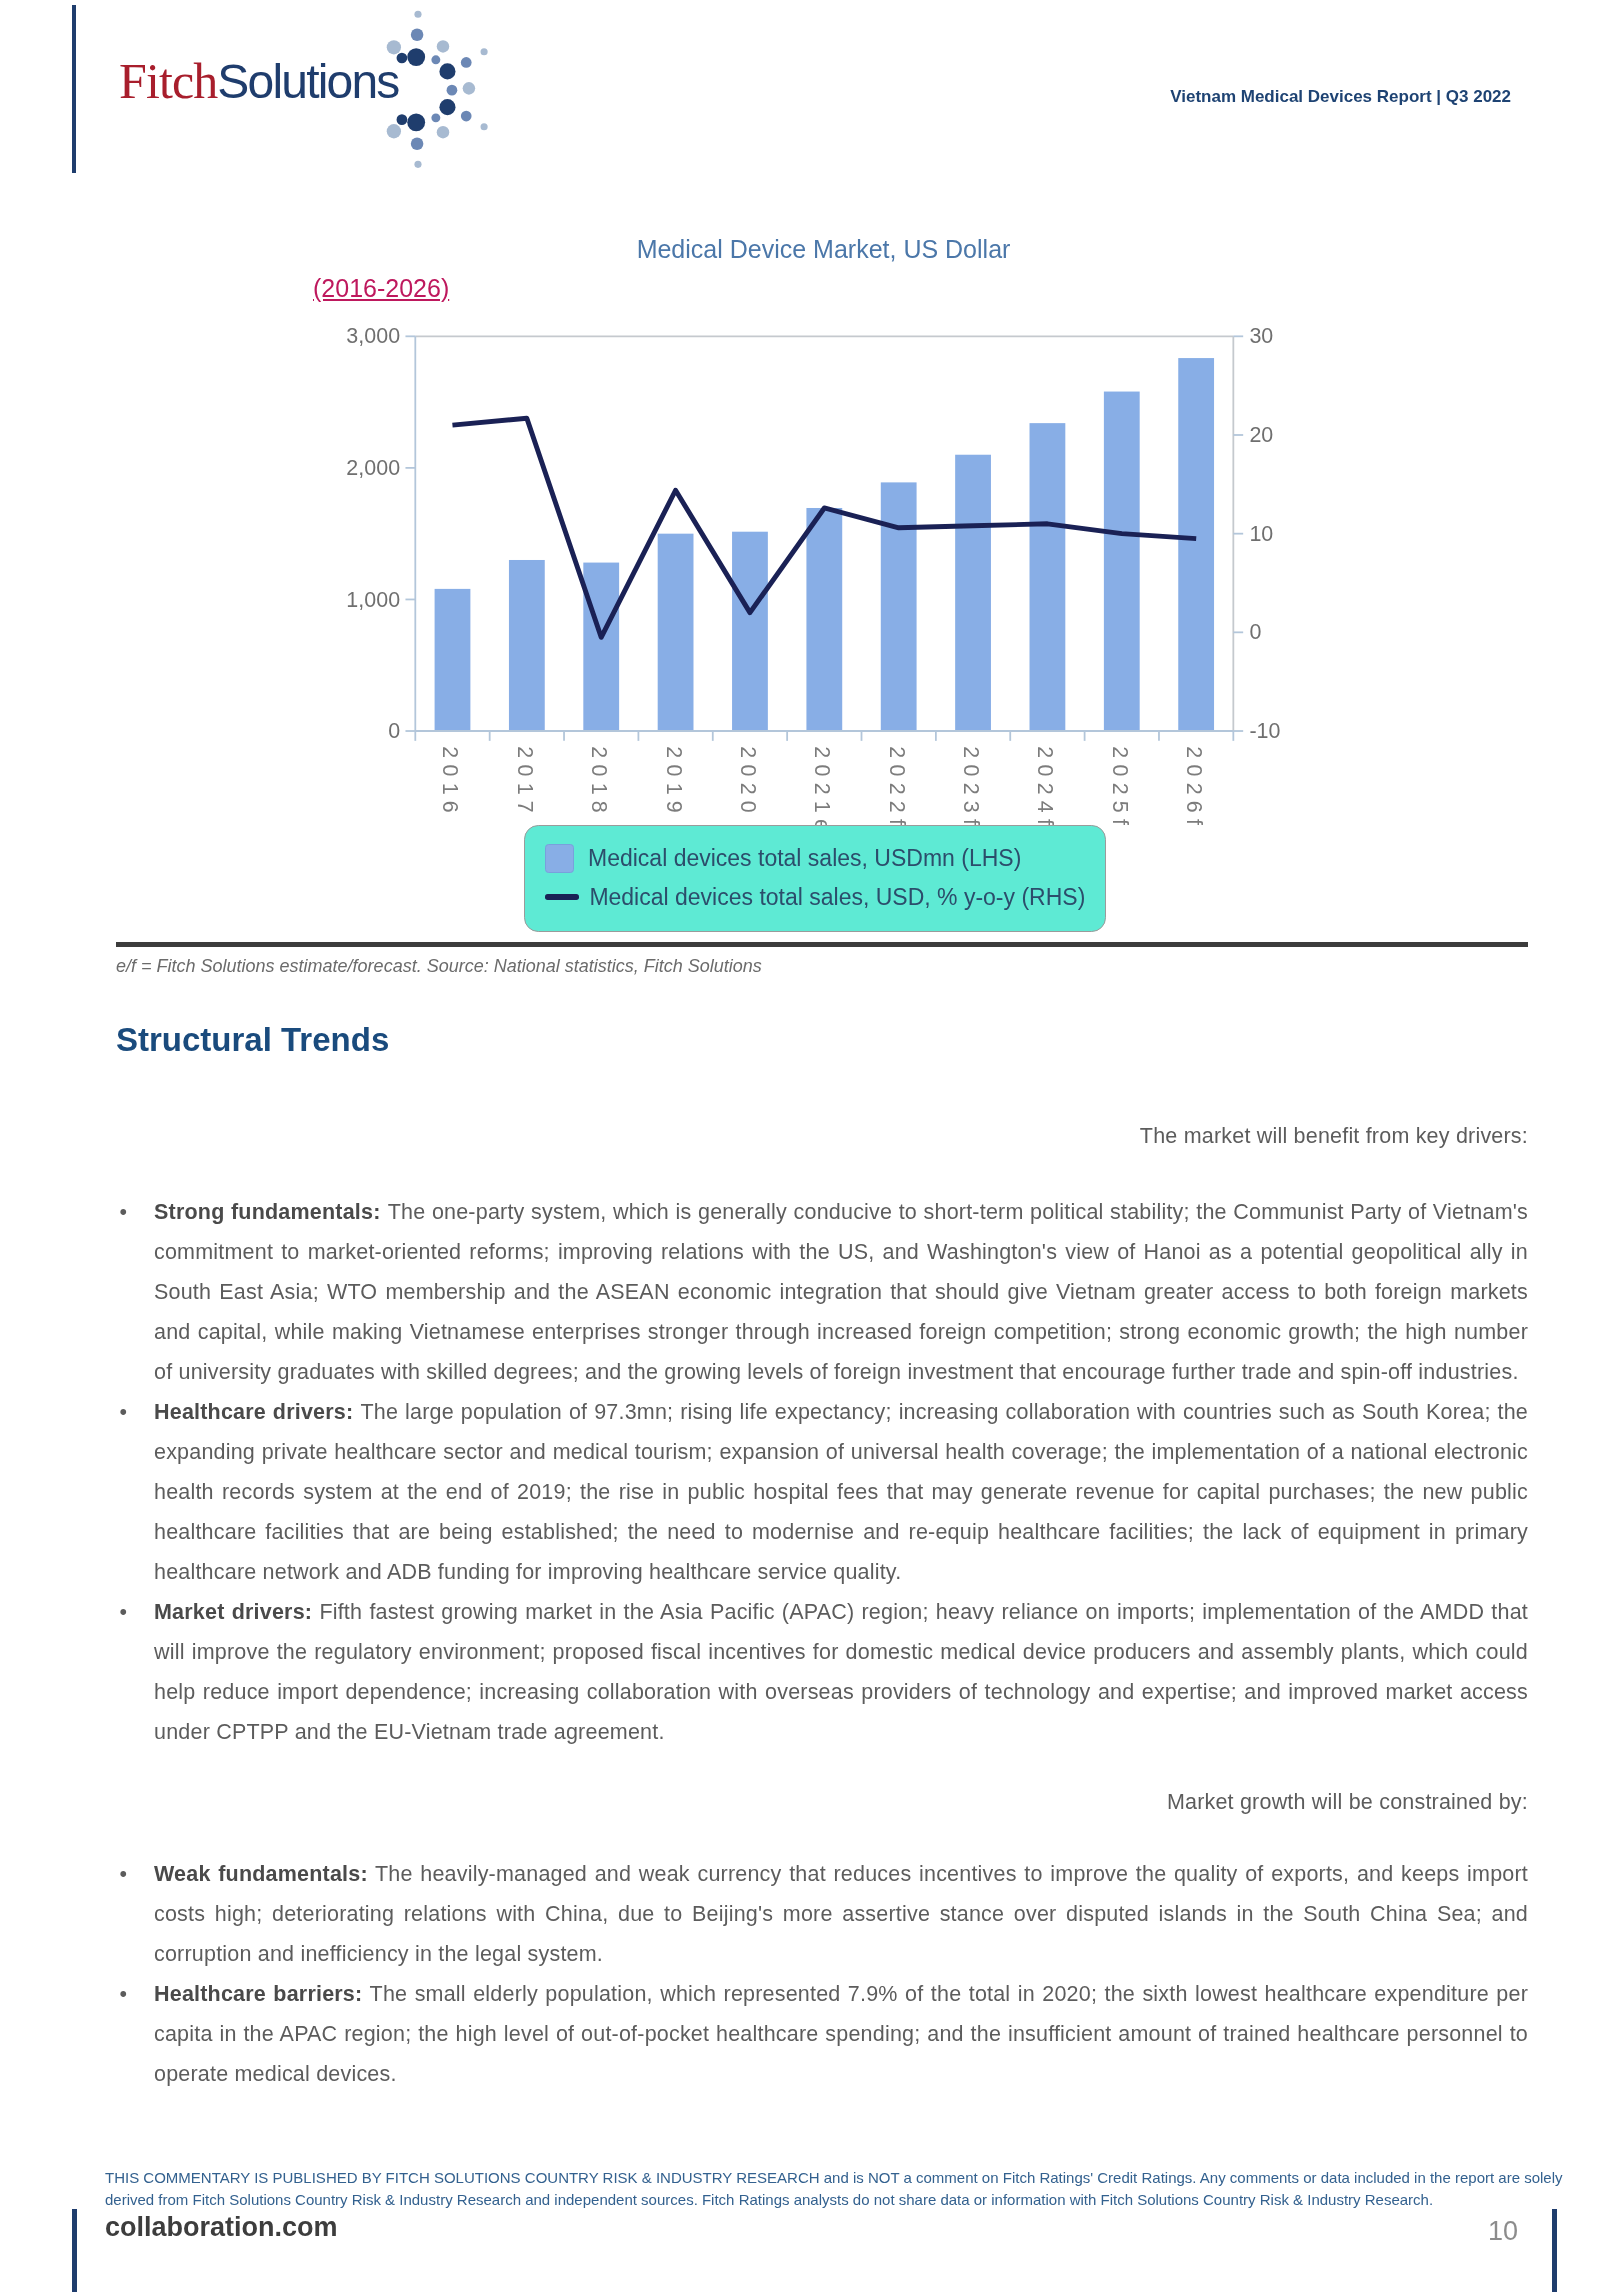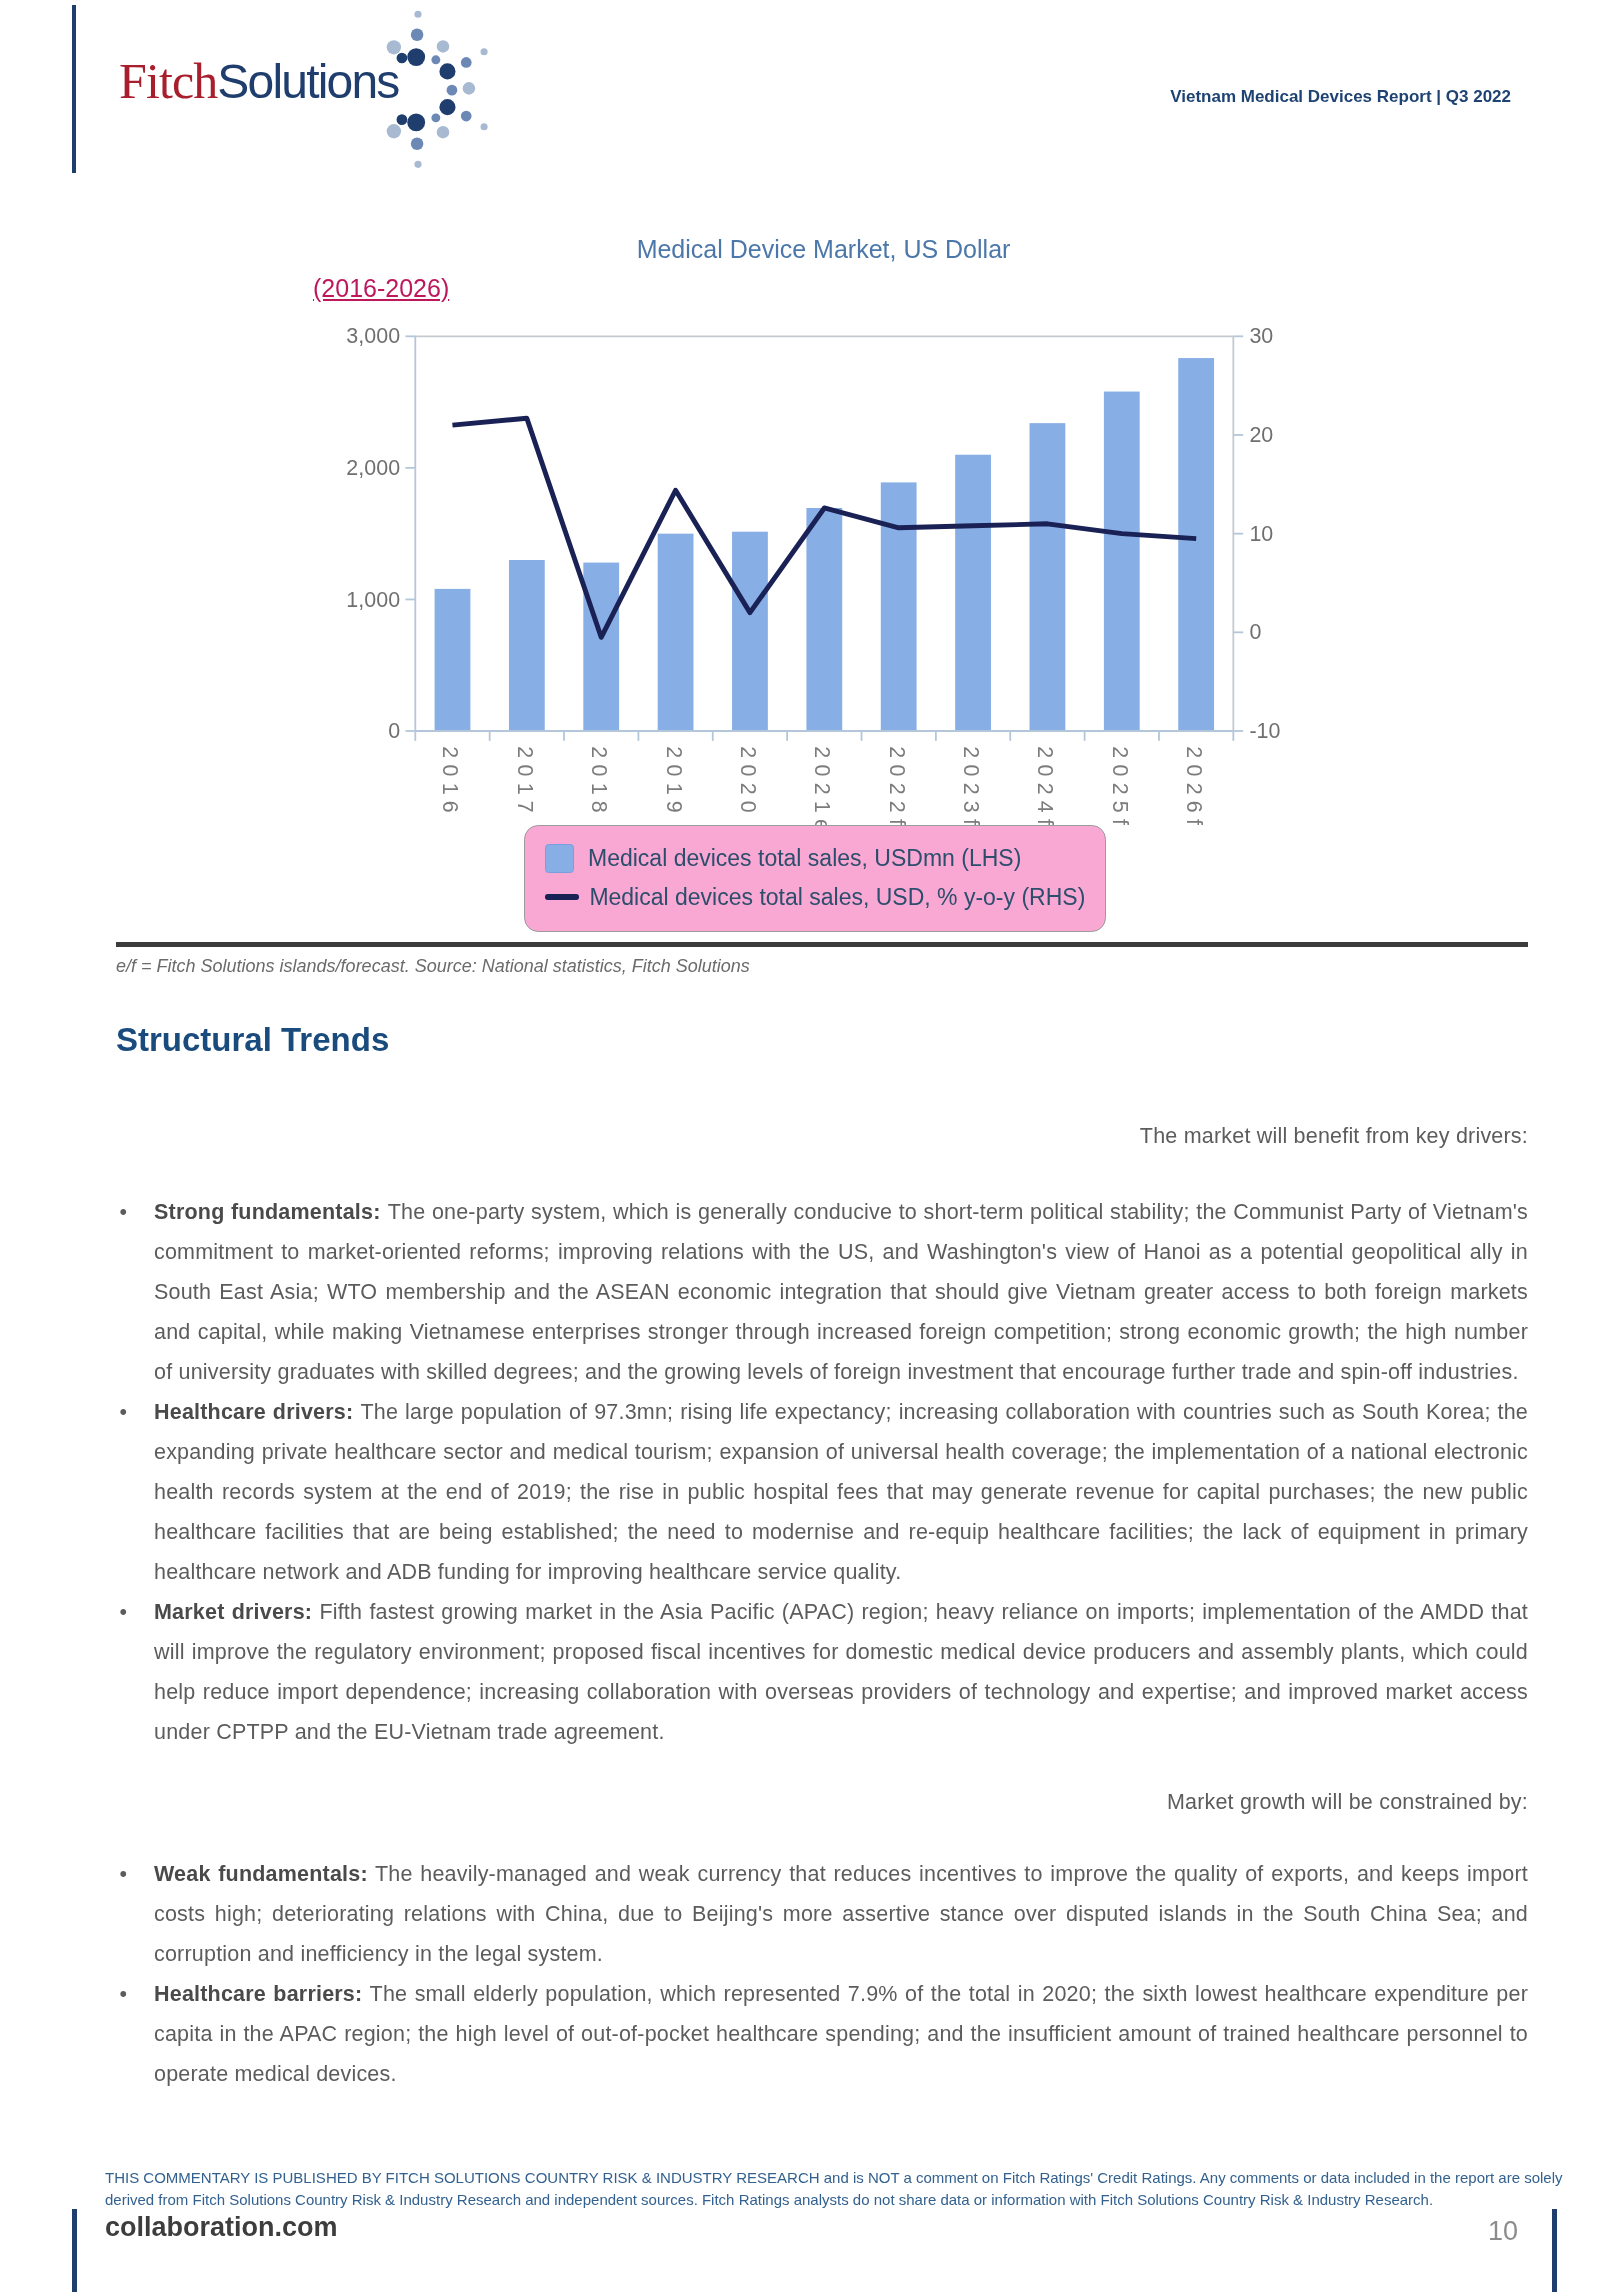--- a/index.html
+++ b/index.html
@@ -16,21 +16,21 @@
   
   .chart-title{position:absolute;left:313px;top:235px;width:1021px;text-align:center;
                font-size:25px;color:#4B77A9;}
   .chart-subtitle{position:absolute;left:313px;top:274px;width:1021px;text-align:left;
                font-size:25px;color:#be185d;text-decoration:underline;}
   .chart-svg{position:absolute;left:313px;top:322px;}
   .ax{font-family:"Liberation Sans",sans-serif;font-size:24px;fill:#6F6F6F;}
   .xlab{font-family:"Liberation Sans",sans-serif;font-size:24px;fill:#7C7C7C;letter-spacing:7px;}
 
   .legend{position:absolute;left:524px;top:825px;width:582px;box-sizing:border-box;
-          border:1.8px solid #9B9B9B;border-radius:14.3px;background:#f9a8d4;padding:12.5px 19.7px 14.3px 19.7px;}
+          border:1.8px solid #9B9B9B;border-radius:14.3px;background:#5eead4;padding:12.5px 19.7px 14.3px 19.7px;}
   .legend-row{display:flex;align-items:center;height:39px;}
   .legend-swatch-bar{width:27px;height:27px;background:#88AEE6;border:0.9px solid #79A0DC;border-radius:3.6px;margin-right:14.3px;flex:0 0 auto;}
   .legend-swatch-line{width:34px;height:6.3px;background:#1A2155;border-radius:2.7px;margin-right:10.7px;flex:0 0 auto;}
   .legend-label{font-size:23px;color:#2C4D6B;white-space:nowrap;}
 
   
   .rule{position:absolute;left:116px;top:942px;width:1412px;height:4.5px;background:#3C3C3C;}
   .footnote{position:absolute;left:116px;top:956px;width:1412px;
             font-size:18px;font-style:italic;color:#6B6B6B;}
 
@@ -166,21 +166,21 @@
     <span class="legend-swatch-bar"></span>
     <span class="legend-label">Medical devices total sales, USDmn (LHS)</span>
   </div>
   <div class="legend-row">
     <span class="legend-swatch-line"></span>
     <span class="legend-label">Medical devices total sales, USD, % y-o-y (RHS)</span>
   </div>
 </div>
 
 <div class="rule"></div>
-<div class="footnote">e/f = Fitch Solutions islands/forecast. Source: National statistics, Fitch Solutions</div>
+<div class="footnote">e/f = Fitch Solutions estimate/forecast. Source: National statistics, Fitch Solutions</div>
 
 <div class="section-heading">Structural Trends</div>
 
 <div class="body-block">
   <p>The market will benefit from key drivers:</p>
   <ul>
     <li>
       <strong>Strong fundamentals:</strong><span>The one-party system, which is generally conducive to short-term political stability; the Communist Party of Vietnam's commitment to market-oriented reforms; improving relations with the US, and Washington's view of Hanoi as a potential geopolitical ally in South East Asia; WTO membership and the ASEAN economic integration that should give Vietnam greater access to both foreign markets and capital, while making Vietnamese enterprises stronger through increased foreign competition; strong economic growth; the high number of university graduates with skilled degrees; and the growing levels of foreign investment that encourage further trade and spin-off industries.</span>
     </li>
     <li>

